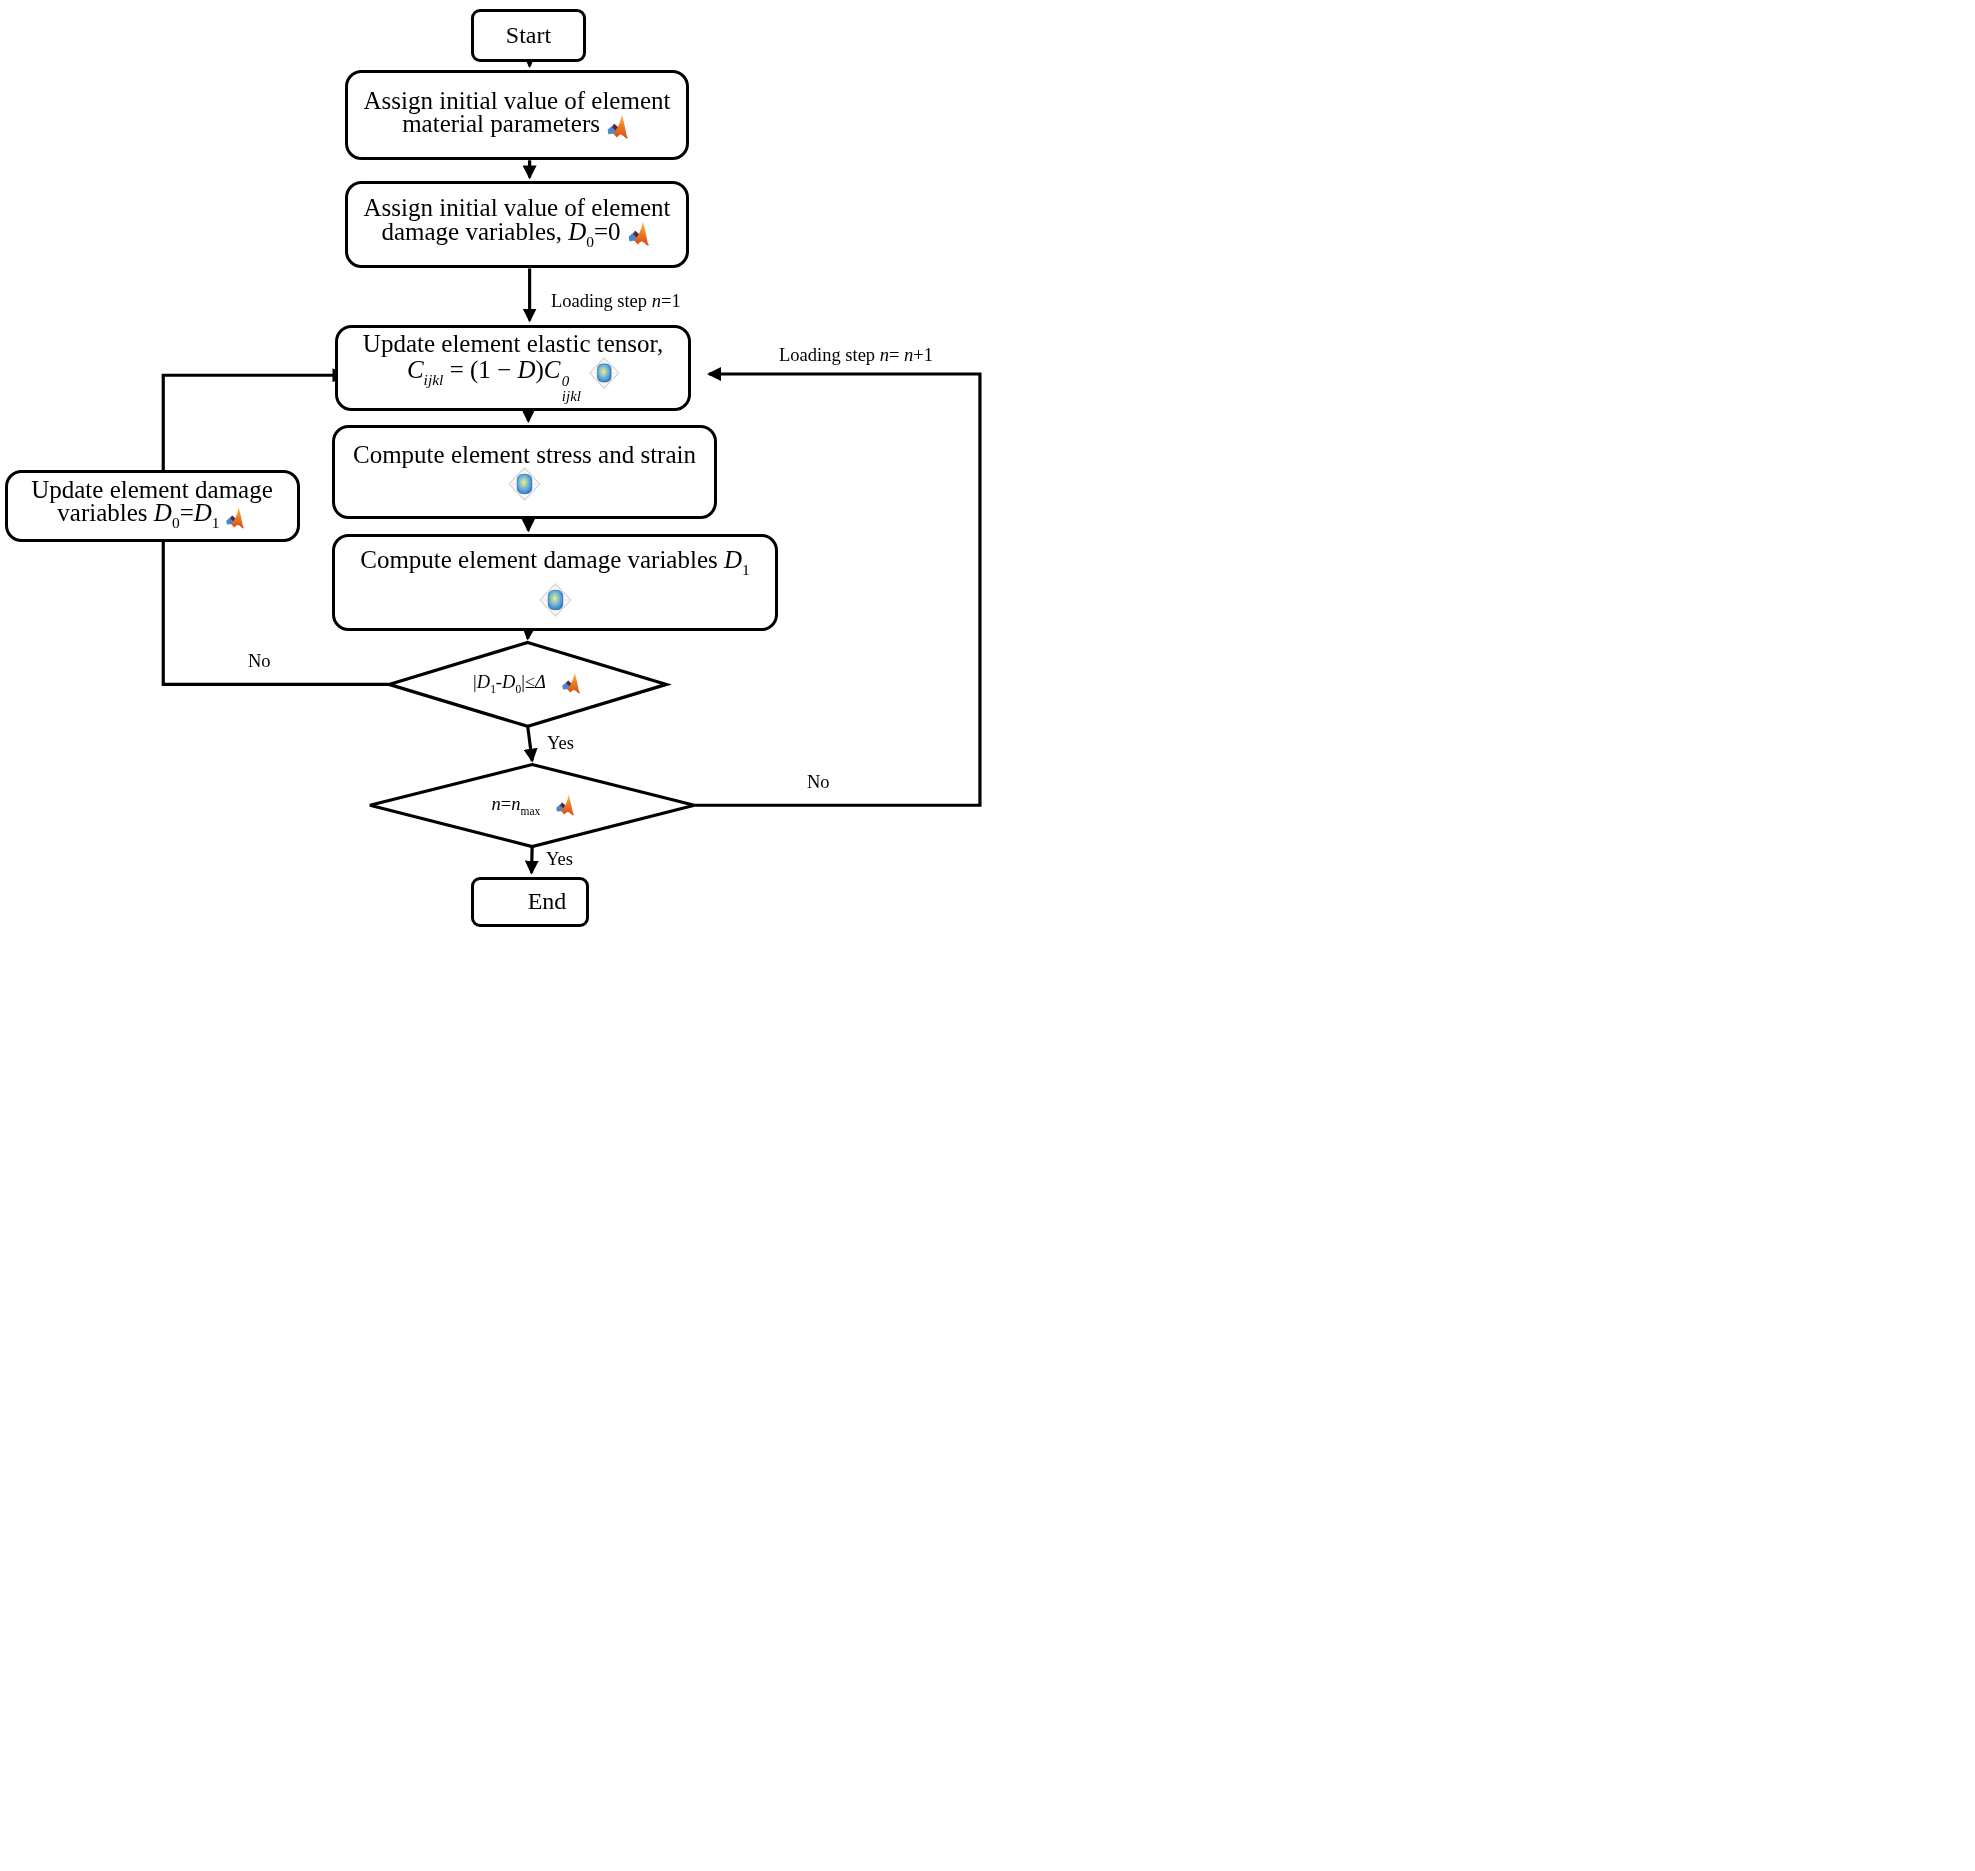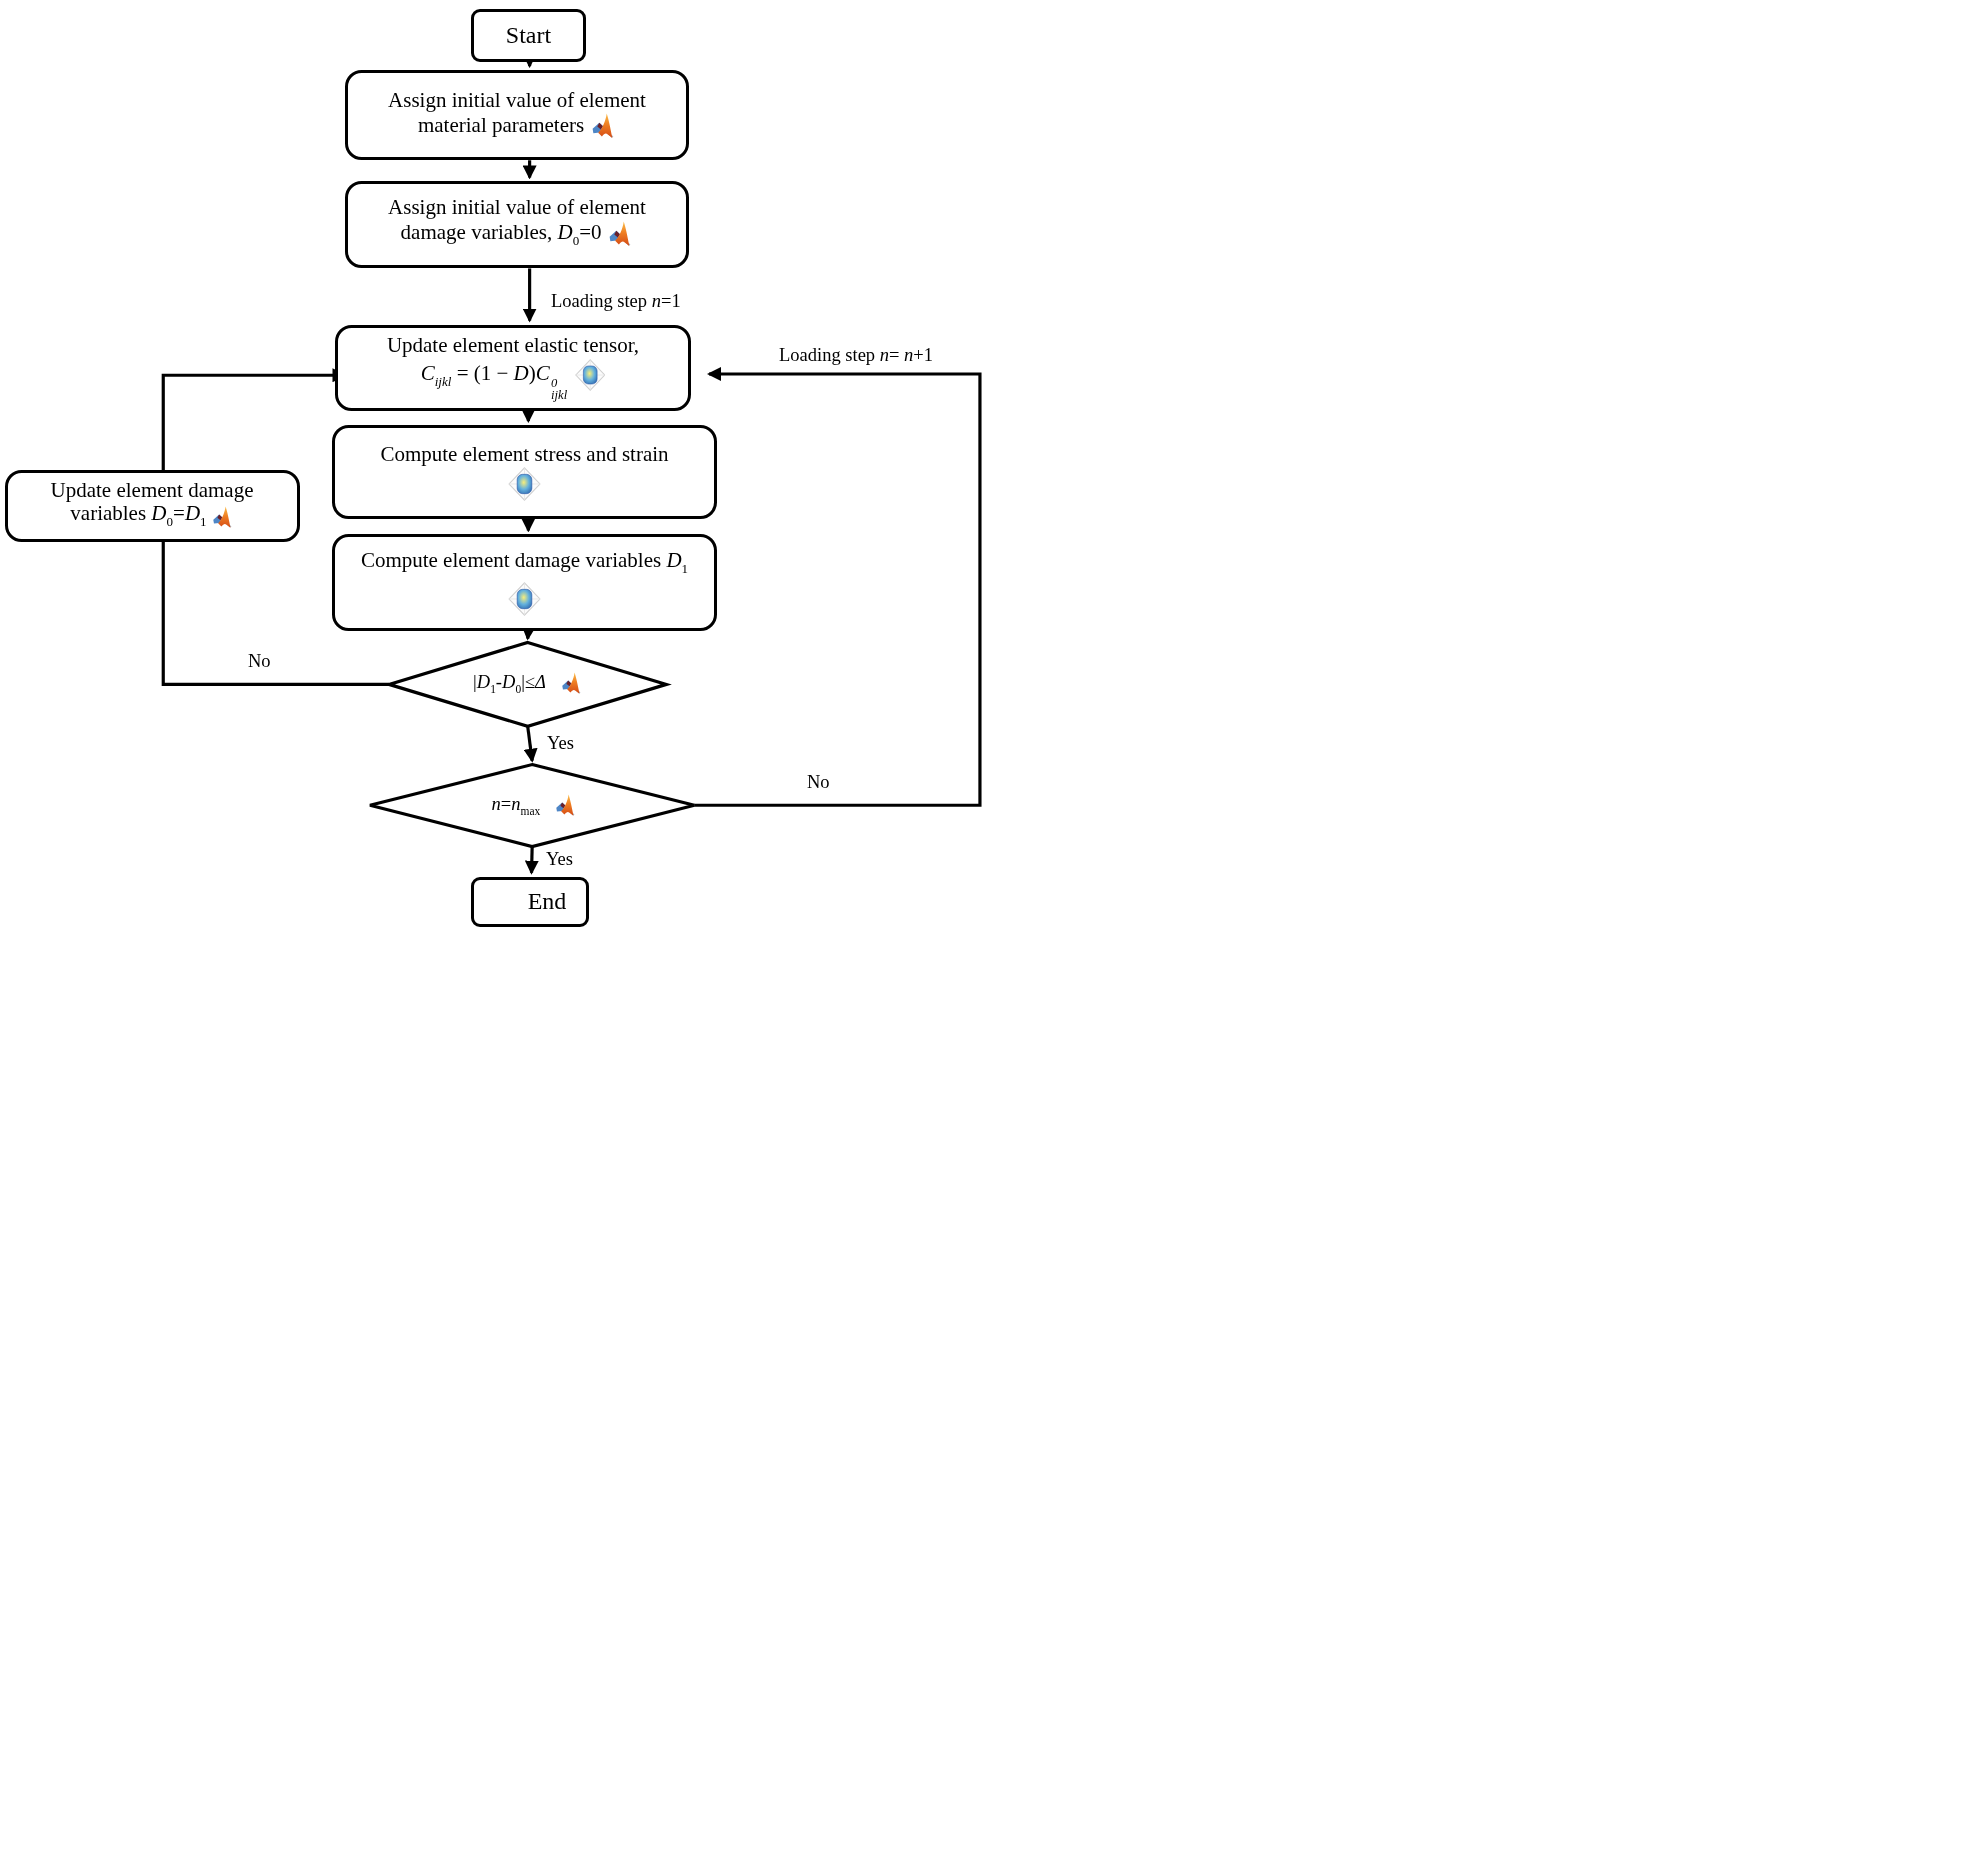--- a/index.html
+++ b/index.html
@@ -1,21 +1,21 @@
 <!DOCTYPE html>
 <html style="font-size:10.2px"><head>
 <meta charset="utf-8">
 <style>
   html,body{margin:0;padding:0;background:#ffffff;}
   .canvas{position:relative;width:988px;height:935px;background:#ffffff;overflow:hidden;
           font-family:"Liberation Serif","DejaVu Serif",serif;color:#000;}
   .wires{position:absolute;left:0;top:0;width:988px;height:935px;}
   .node{position:absolute;background:#fff;border:3.2px solid #000;box-sizing:border-box;
         display:flex;flex-direction:column;align-items:center;justify-content:center;
-        text-align:center;font-size:21px;line-height:23.5px;z-index:2;}
+        text-align:center;font-size:25px;line-height:23.5px;z-index:2;}
   .proc{border-radius:16.5px;}
   .term{border-radius:9px;font-size:24px;}
   .ln{white-space:nowrap;}
   .dtext{position:absolute;display:flex;align-items:center;justify-content:center;
          font-size:18.5px;z-index:3;white-space:nowrap;gap:10px;}
   .elabel{position:absolute;font-size:18.5px;white-space:nowrap;z-index:3;}
   .elabel.center{text-align:center;}
   .it{font-style:italic;}
   .sb{font-size:0.62em;vertical-align:-0.45em;}
   .stk{display:inline-flex;flex-direction:column;font-size:0.6em;line-height:1.0;
@@ -104,21 +104,21 @@
         </svg></div>
   </div>
 
   <div class="node proc" style="left:332px;top:425px;width:385px;height:94px;">
     <div class="ln"><span><span>Compute element stress and strain</span></span></div>
     <svg class="ic-cs" viewBox="0 0 52 54" width="33" height="34">
         <use href="#cs"></use>
       </svg>
   </div>
 
-  <div class="node proc" style="left:332px;top:534px;width:385px;height:97px;">
+  <div class="node proc" style="left:332px;top:534px;width:446px;height:97px;">
     <div class="ln"><span><span>Compute element damage variables </span><span class="it">D</span><span class="sb">1</span></span></div>
     <svg class="ic-cs" viewBox="0 0 52 54" width="33" height="34">
         <use href="#cs"></use>
       </svg>
   </div>
 
   <div class="node proc" style="left:4.5px;top:470px;width:295px;height:72px;">
     <div class="ln"><span><span>Update element damage</span></span></div>
     <div class="ln"><span><span>variables </span><span class="it">D</span><span class="sb">0</span><span>=</span><span class="it">D</span><span class="sb">1</span></span><svg class="ic-ml sm" viewBox="0 0 35 40" width="22" height="25.5">
           <use href="#ml"></use>

